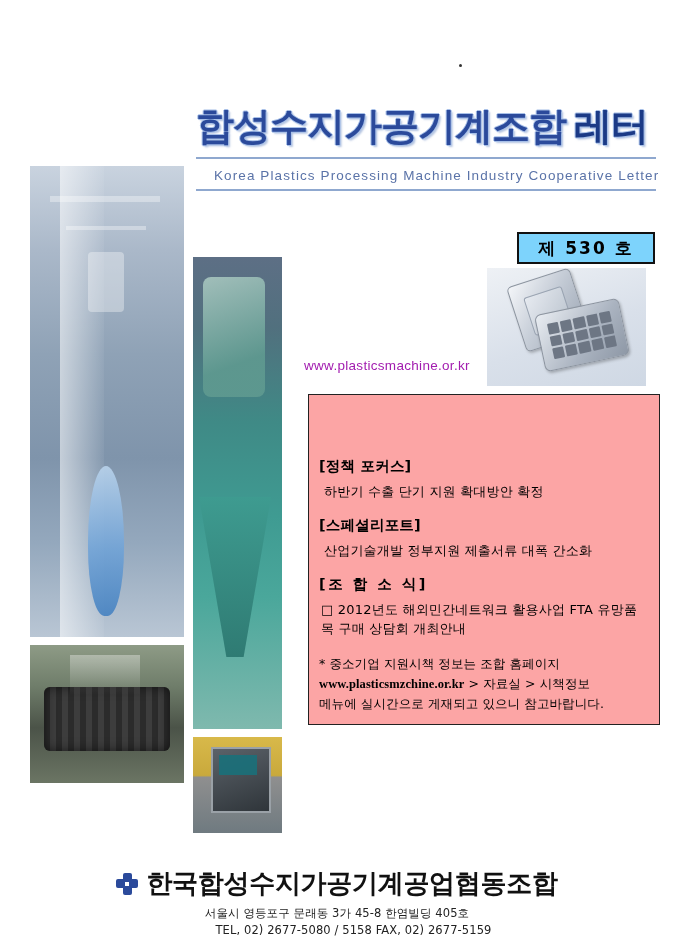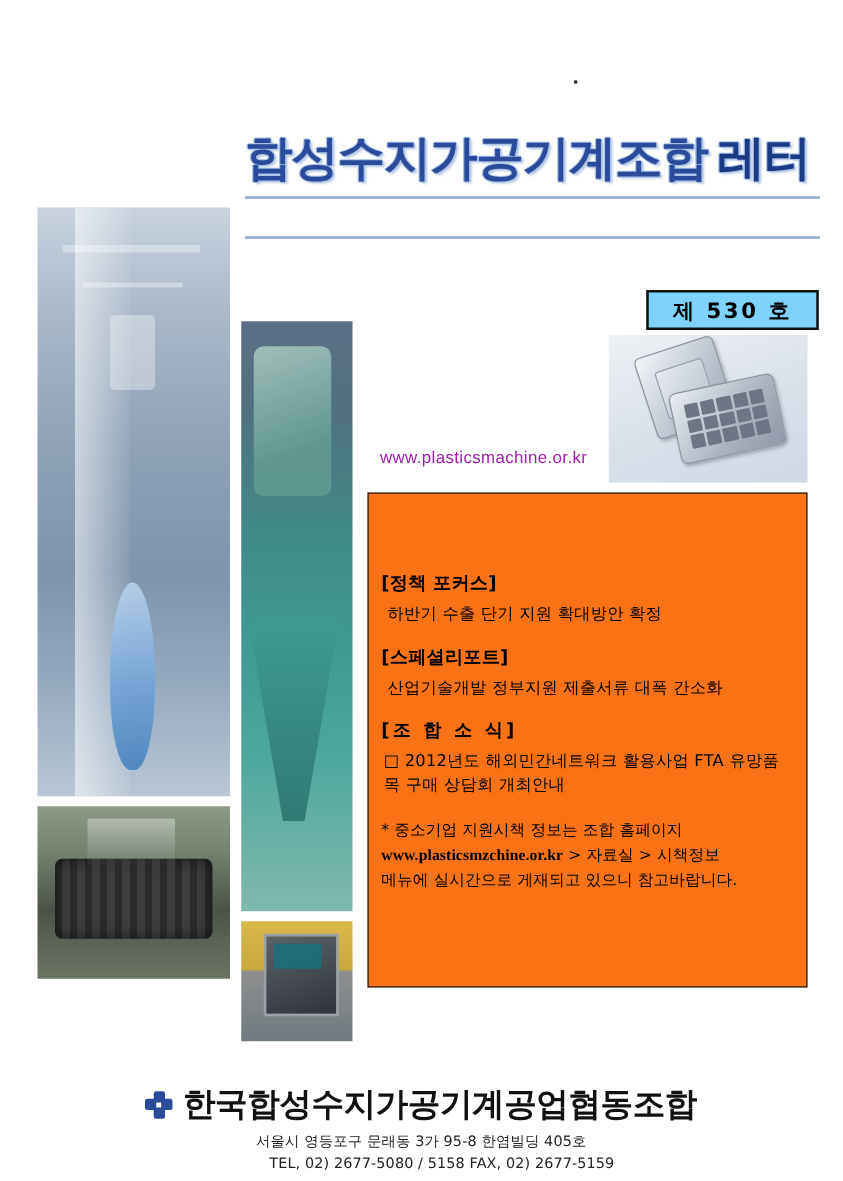--- a/index.html
+++ b/index.html
@@ -169,26 +169,26 @@
     top: 358px;
     font-size: 13.5px;
     color: #a21caf;
     letter-spacing: 0.3px;
     white-space: nowrap;
   }
 
   
   .contents-box {
     position: absolute;
-    left: 294px;
+    left: 308px;
     top: 394px;
     width: 352px;
-    height: 396px;
+    height: 331px;
     border: 1px solid #222;
-    background: #f97316;
+    background: #fca5a5;
     box-sizing: border-box;
   }
   .contents-inner {
     position: absolute;
     left: 10px;
     top: 62px;
     right: 10px;
     font-family: "DejaVu Sans", sans-serif;
   }
   .sec {
@@ -382,20 +382,21 @@
 <div class="page">
 
   <div class="top-dot"></div>
 
   <div class="masthead">
     <div class="masthead-title">
       <span>합성수지가공기계조합</span><span class="suffix">레터</span>
     </div>
   </div>
   <div class="masthead-rule"></div>
+  <div class="masthead-sub">Korea Plastics Processing Machine Industry Cooperative Letter</div>
   <div class="masthead-rule2"></div>
 
   <div class="issue-box">제 530 호</div>
 
   <div class="photo product-panel">
     <div class="prod-part prod-a"></div>
     <div class="prod-part prod-b">
       <div class="holes">
         <i></i>
           <i></i>
@@ -460,17 +461,17 @@
   <div class="footer">
     <div class="footer-line">
       <span class="logo-mark">
         <span></span>
           <span></span>
           <span></span>
           <span></span>
       </span>
       <span class="footer-org">한국합성수지가공기계공업협동조합</span>
     </div>
-    <div class="footer-addr">서울시 영등포구 문래동 3가 95-8 한염빌딩 405호</div>
+    <div class="footer-addr">서울시 영등포구 문래동 3가 45-8 한염빌딩 405호</div>
     <div class="footer-tel">TEL, 02) 2677-5080 / 5158 FAX, 02) 2677-5159</div>
   </div>
 
 </div>
 
 </body></html>

